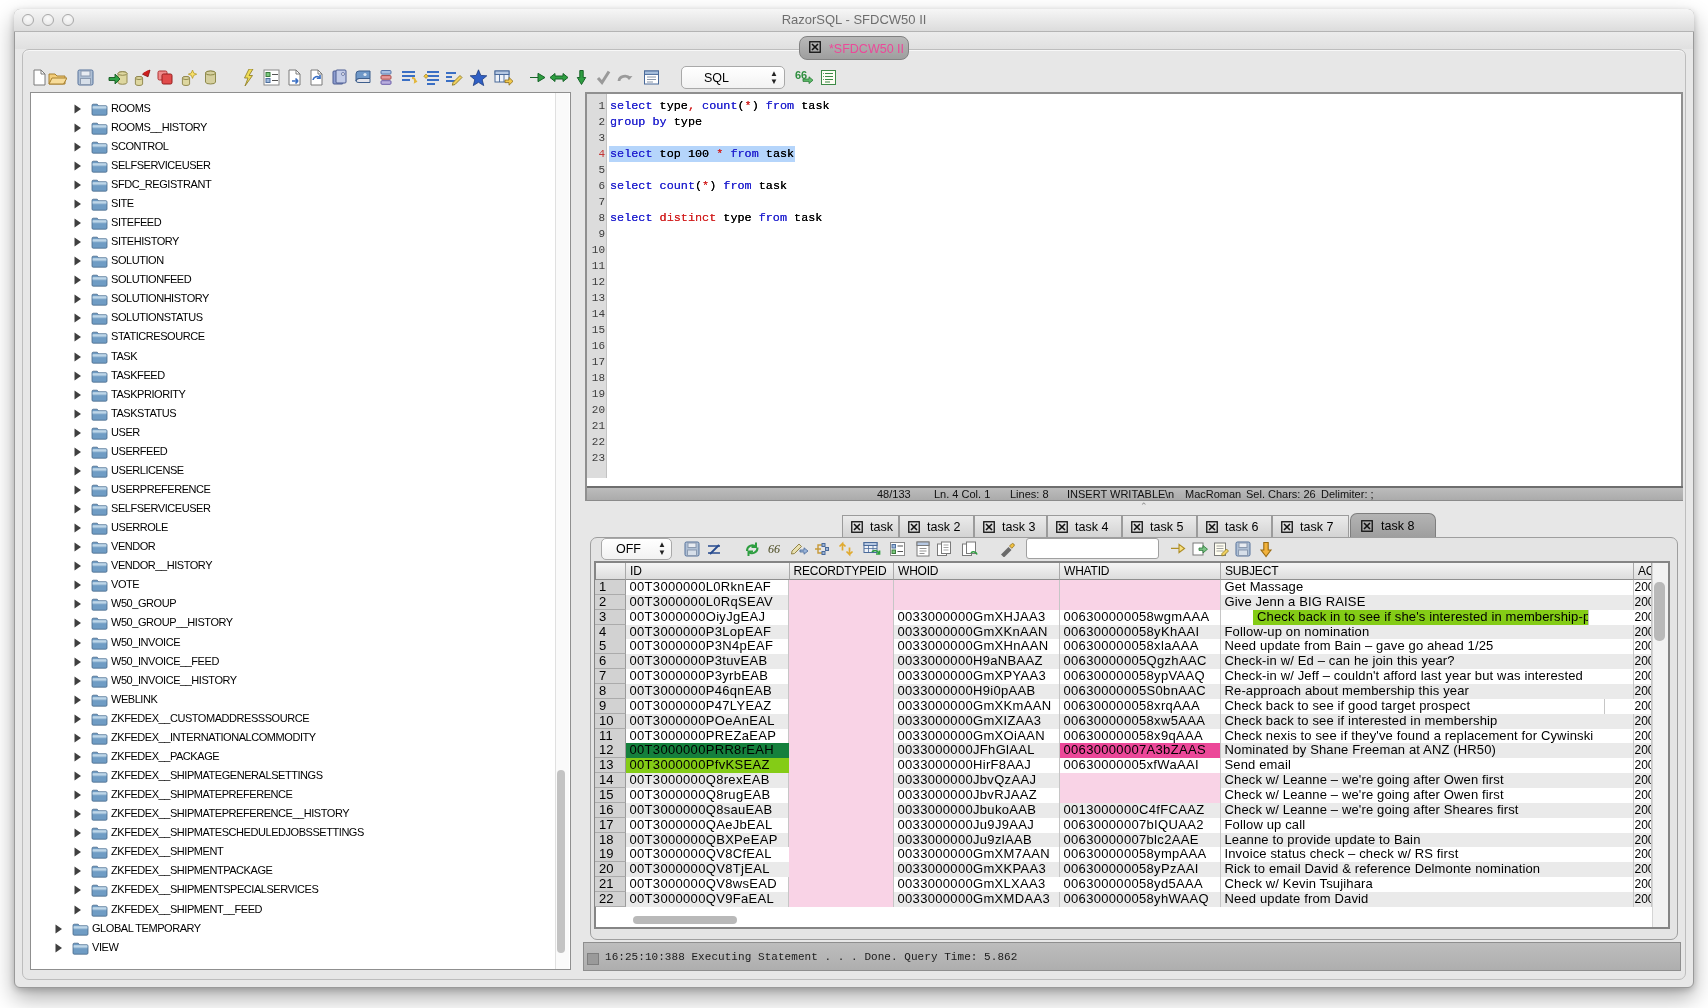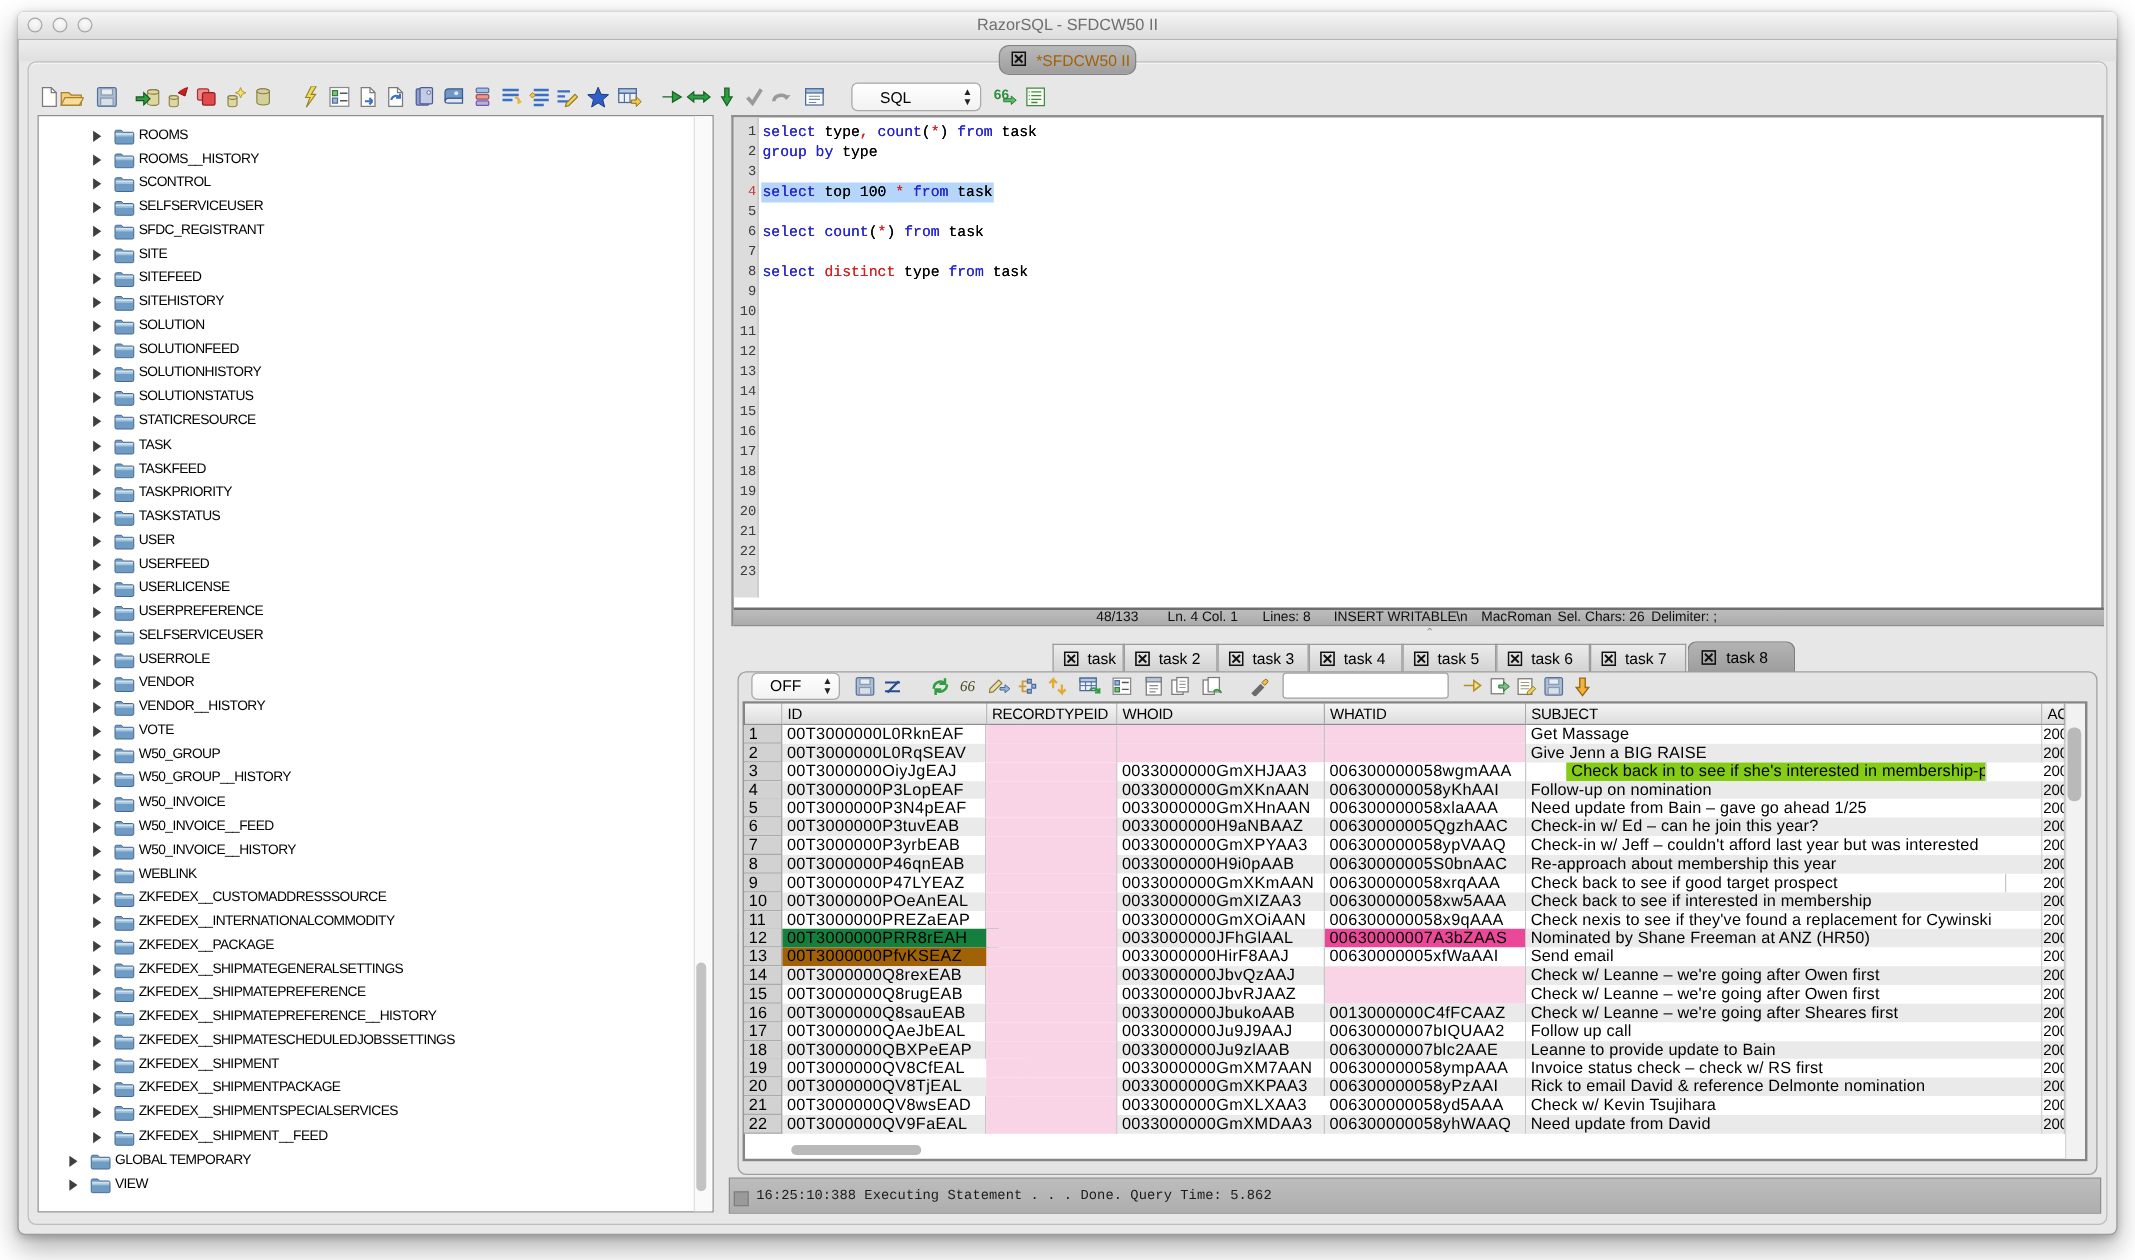--- a/index.html
+++ b/index.html
@@ -223,21 +223,21 @@
 <svg class="icon" style="left:820px;top:69px" width="17" height="17" viewBox="0 0 17 17">
     <rect x="1.5" y="1.5" width="14" height="14" fill="#fdfdf4" stroke="#3c8a46"></rect>
     <path d="M5 4.5 h8 M5 7.5 h8 M5 10.5 h8 M5 13 h5" stroke="#3c8a46" stroke-width="1.1"></path>
     <path d="M3 4.5 h0.8 M3 7.5 h0.8 M3 10.5 h0.8" stroke="#3c8a46" stroke-width="1.1"></path>
   </svg>
 <div class="abs doctab"></div>
 <svg class="icon" style="left:809px;top:41px" width="12" height="12">
     <rect x="0.75" y="0.75" width="10.5" height="10.5" fill="none" stroke="#111" stroke-width="1.3"></rect>
     <path d="M3 3 L9 9 M9 3 L3 9" stroke="#111" stroke-width="1.6"></path>
   </svg>
-<div class="abs" style="left:829px;top:42px;font-size:12.5px;color:#a16207">*SFDCW50 II</div>
+<div class="abs" style="left:829px;top:42px;font-size:12.5px;color:#ec4899">*SFDCW50 II</div>
 <div class="abs tree"></div>
 <svg class="icon" style="left:73px;top:104px" width="9" height="10">
     <path d="M1.5 0.5 L8 5 L1.5 9.5 Z" fill="#3f3f3f"></path>
   </svg>
 <svg class="icon" style="left:91px;top:102px" width="17" height="14">
     <path d="M1 3.5 Q1 2.2 2.2 2.2 L6.2 2.2 L7.6 3.8 L15 3.8 Q16 3.8 16 5 L16 12 Q16 13.2 14.8 13.2 L2.2 13.2 Q1 13.2 1 12 Z" fill="#6f9cc4" stroke="#49698c" stroke-width="0.8"></path>
     <path d="M1.6 5.2 L15.4 5.2 L15.4 7.2 L1.6 7.2 Z" fill="#a8c6de" opacity="0.9"></path>
     <path d="M1.6 5 L15.4 5" stroke="#cfe2f0" stroke-width="1.4"></path>
   </svg>
 <div class="trow" style="left:111px;top:99px;line-height:19px">ROOMS</div>
@@ -938,21 +938,21 @@
 <div class="gc rn" style="left:0.0px;width:30.5px;background:#d2d2d2">12</div>
 <div class="gc idc" style="left:30.5px;width:173px;background:#15803d">00T3000000PRR8rEAH</div>
 <div class="gc " style="left:194.0px;width:104.5px;background:#f9d3e6"></div>
 <div class="gc idc" style="left:298.5px;width:166.0px;background:#eaeaea">0033000000JFhGlAAL</div>
 <div class="gc idc" style="left:464.5px;width:161.0px;background:#ec4899">00630000007A3bZAAS</div>
 <div class="gc " style="left:625.5px;width:413.0px;background:#eaeaea">Nominated by Shane Freeman at ANZ (HR50)</div>
 <div class="gc ac" style="left:1038.5px;width:18.0px;background:#eaeaea">2000</div>
 </div>
 <div class="grow" style="top:758.32px">
 <div class="gc rn" style="left:0.0px;width:30.5px;background:#d2d2d2">13</div>
-<div class="gc idc" style="left:30.5px;width:165px;background:#a16207">00T3000000PfvKSEAZ</div>
+<div class="gc idc" style="left:30.5px;width:165px;background:#84cc16">00T3000000PfvKSEAZ</div>
 <div class="gc " style="left:194.0px;width:104.5px;background:#f9d3e6"></div>
 <div class="gc idc" style="left:298.5px;width:166.0px;background:#ffffff">0033000000HirF8AAJ</div>
 <div class="gc idc" style="left:464.5px;width:161.0px;background:#ffffff">00630000005xfWaAAI</div>
 <div class="gc " style="left:625.5px;width:413.0px;background:#ffffff">Send email</div>
 <div class="gc ac" style="left:1038.5px;width:18.0px;background:#ffffff">2000</div>
 </div>
 <div class="grow" style="top:773.18px">
 <div class="gc rn" style="left:0.0px;width:30.5px;background:#d2d2d2">14</div>
 <div class="gc idc" style="left:30.5px;width:163.5px;background:#eaeaea">00T3000000Q8rexEAB</div>
 <div class="gc " style="left:194.0px;width:104.5px;background:#f9d3e6"></div>

